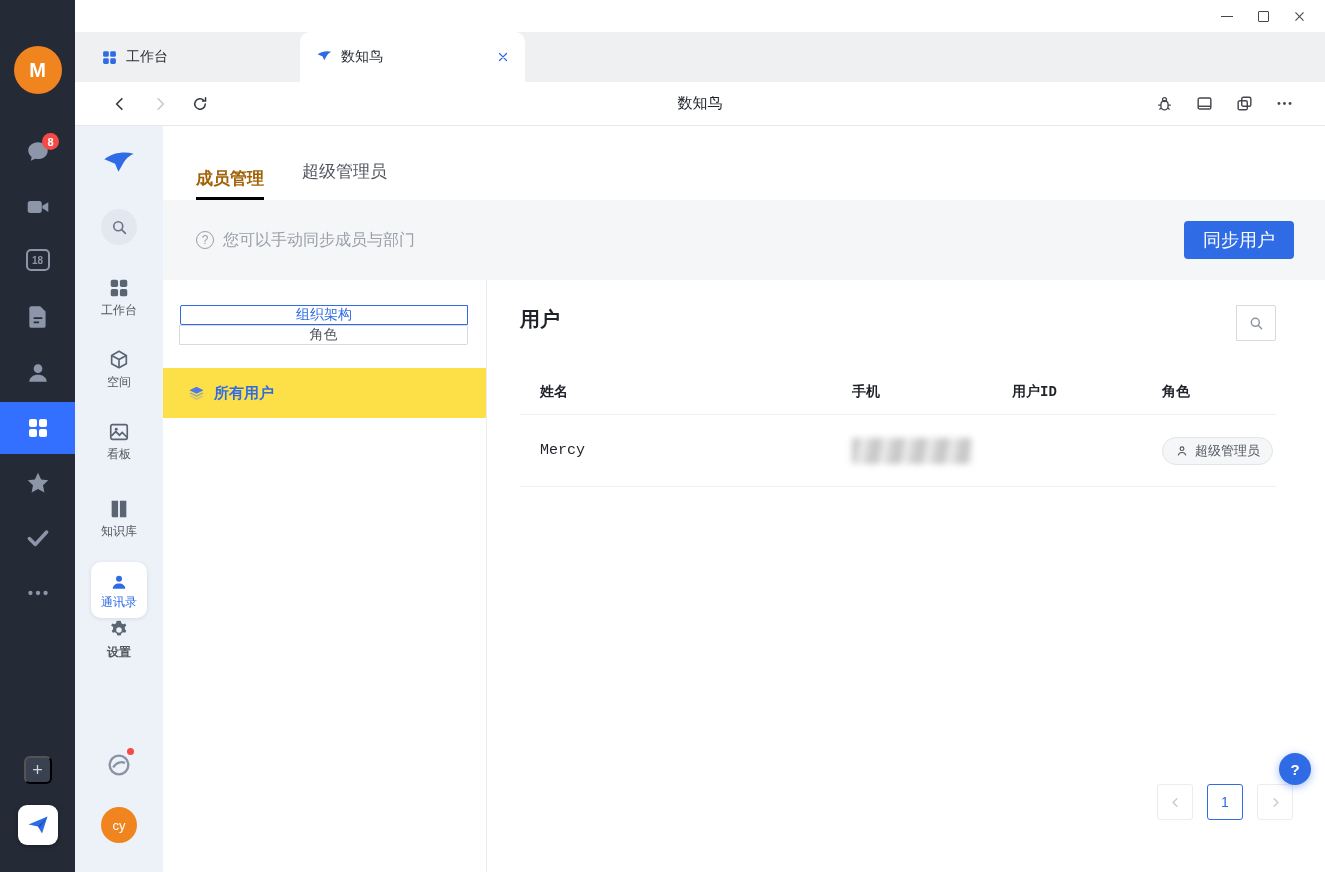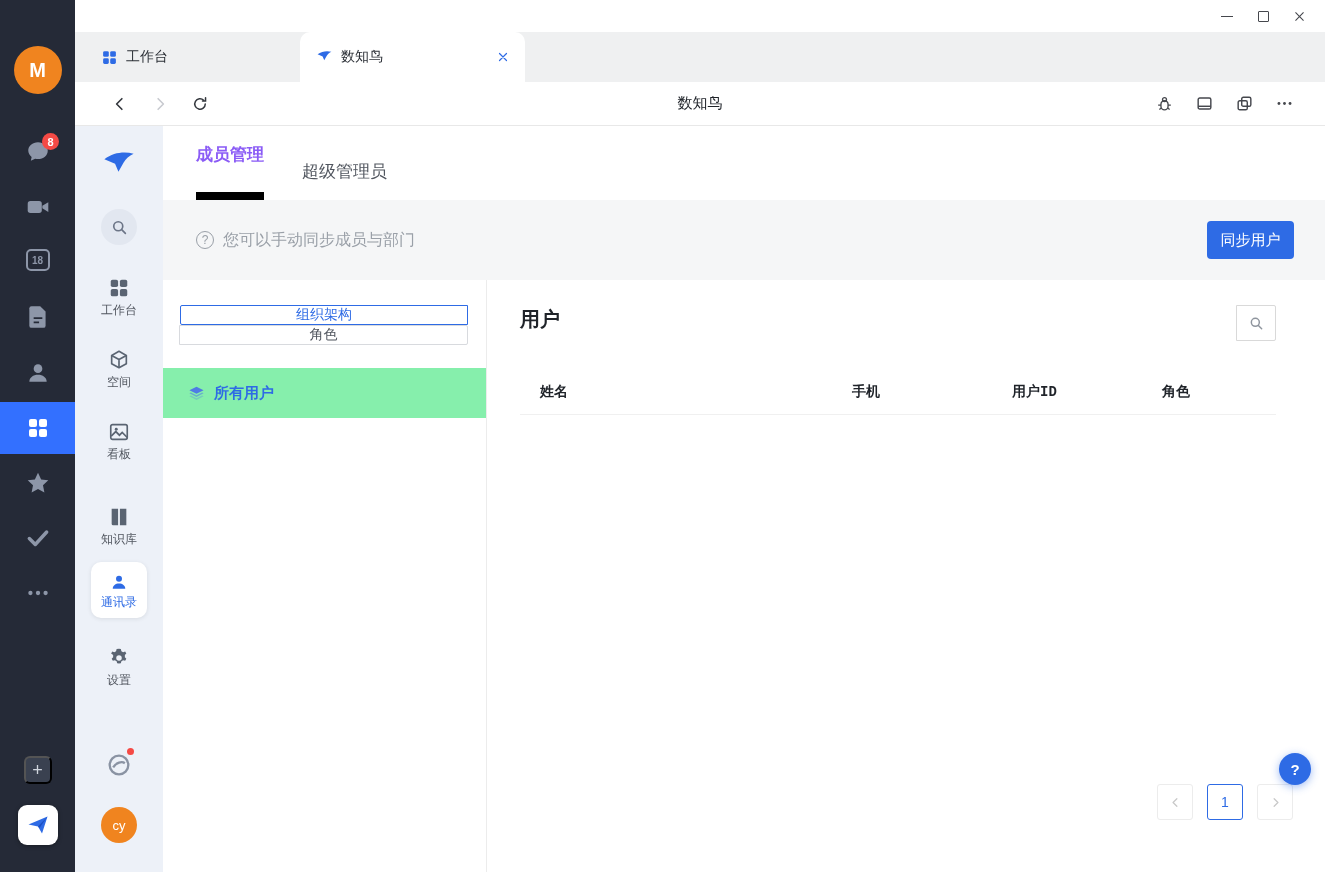--- a/index.html
+++ b/index.html
@@ -63,38 +63,38 @@
   .as-item.active{width:56px;height:56px;background:#fff;border-radius:10px;box-shadow:0 1px 4px rgba(31,35,41,.1);justify-content:center;gap:4px;color:#2e6be5;}
   .as-item.active .icon{color:#2e6be5;width:20px;height:20px;}
   .as-bottom-logo{top:625px;width:28px;height:28px;color:#8a93a3;cursor:pointer;}
   .as-dot{position:absolute;left:52px;top:622px;width:7px;height:7px;border-radius:50%;background:#f54a45;}
   .as-avatar{top:681px;width:36px;height:36px;border-radius:50%;background:#f0841f;color:#fff;font-size:13px;display:flex;align-items:center;justify-content:center;cursor:pointer;}
 
   .content{position:absolute;left:88px;top:0;width:1162px;height:746px;background:#fff;}
 
   .content-tabs{height:74px;display:flex;align-items:flex-end;gap:38px;padding-left:33px;background:#fff;}
   .ctab{font-size:17px;color:#51565f;padding-bottom:17px;cursor:pointer;background:none;border:none;}
-  .ctab.active{color:#8b5cf6;font-weight:bold;padding-bottom:26px;border-bottom:8px solid #000000;}
+  .ctab.active{color:#a16207;font-weight:bold;padding-bottom:7px;border-bottom:3px solid #000000;}
 
   .info-bar{height:80px;background:#f5f6f7;display:flex;align-items:center;padding:0 31px 0 33px;}
   .q-circle{width:18px;height:18px;border:1.5px solid #9aa0a8;border-radius:50%;color:#9aa0a8;font-size:12px;display:flex;align-items:center;justify-content:center;margin-right:9px;}
   .info-text{font-size:16px;color:#9aa0a8;}
-  .sync-btn{margin-left:auto;width:87px;height:38px;background:#2e6be5;color:#fff;font-size:15px;border:none;border-radius:4px;}
+  .sync-btn{margin-left:auto;width:110px;height:38px;background:#2e6be5;color:#fff;font-size:18px;border:none;border-radius:4px;}
 
   .body{position:absolute;left:0;top:154px;right:0;bottom:0;display:flex;}
 
   .left-panel{position:relative;width:324px;border-right:1px solid #ececec;background:#fff;flex:none;}
   .segmented{position:absolute;left:17px;top:25px;width:288px;height:36px;display:flex;flex-direction:column;}
   .seg{flex:1;display:flex;align-items:center;justify-content:center;font-size:14px;border:1px solid #d8dade;background:#fff;color:#51565f;}
   .seg:first-child{border-radius:2px 0 0 2px;}
   .seg:last-child{border-radius:0 2px 2px 0;margin-left:-1px;}
   .seg.active{border-color:#2e6be5;color:#2e6be5;z-index:1;position:relative;}
   .tree{position:absolute;left:0;top:88px;right:0;}
   .tree-item{height:50px;display:flex;align-items:center;padding-left:25px;cursor:pointer;}
-  .tree-item.active{background:#86efac;}
+  .tree-item.active{background:#fde047;}
   .tree-item .icon{width:17px;height:17px;color:#4f7be5;}
   .tree-label{margin-left:9px;font-size:15px;font-weight:bold;color:#2e6be5;}
 
   .right-panel{position:relative;flex:1;padding:0 49px 0 33px;}
   .panel-head{position:relative;height:90px;}
   .panel-title{position:absolute;left:0;top:26px;font-size:20px;font-weight:bold;color:#1f2329;}
   .search-group{position:absolute;right:0;top:25px;display:flex;height:36px;}
   .search-input{width:252px;height:36px;border:1px solid #d9d9d9;border-right:none;border-radius:2px 0 0 2px;padding:0 12px;font-size:14px;color:#333;outline:none;background:#fff;}
   .search-input::placeholder{color:#bfbfbf;}
   .search-btn{width:40px;height:36px;border:1px solid #d9d9d9;border-radius:0 2px 2px 0;background:#fff;color:#8f959e;display:flex;align-items:center;justify-content:center;}
@@ -353,40 +353,40 @@
           <span class="icon">
             <svg viewBox="0 0 24 24" fill="none" stroke="currentColor" stroke-width="1.8">
                 <rect x="3" y="4" width="18" height="16" rx="2"></rect>
                 <path d="M3.5 16.5l5-5 4 4 3-3 5.5 5.5"></path>
                 <circle cx="9" cy="9" r="1.6" fill="currentColor" stroke="none"></circle>
               </svg>
           </span>
           <span class="as-label">看板</span>
         </div>
 
-        <div class="as as-item" style="top:380px;justify-content:flex-end;">
+        <div class="as as-item" style="top:372px;justify-content:flex-end;">
           <span class="icon">
             <svg viewBox="0 0 24 24" fill="currentColor">
                 <path d="M4 3h7v18H5.5A1.5 1.5 0 0 1 4 19.5zM13 3h7v18h-7z"></path>
               </svg>
           </span>
           <span class="as-label">知识库</span>
         </div>
 
         <div class="as as-item active" style="top:436px;">
           <span class="icon">
             <svg viewBox="0 0 24 24" fill="currentColor">
                 <circle cx="12" cy="8" r="3.6"></circle>
                 <path d="M4.5 20c0-3.9 3.3-6.3 7.5-6.3s7.5 2.4 7.5 6.3z"></path>
               </svg>
           </span>
           <span class="as-label">通讯录</span>
         </div>
 
-        <div class="as as-item" style="top:521px;">
+        <div class="as as-item" style="top:493px;font-weight:bold;">
           <span class="icon">
             <svg viewBox="0 0 24 24" fill="currentColor">
                 <path d="M12 2l2 .3.6 2.2 1.9 1.1 2.2-.7 1.3 2.3-1.6 1.6v2.4l1.6 1.6-1.3 2.3-2.2-.7-1.9 1.1-.6 2.2-2 .3-2-.3-.6-2.2-1.9-1.1-2.2.7-1.3-2.3 1.6-1.6v-2.4L3.4 7.2l1.3-2.3 2.2.7 1.9-1.1.6-2.2z"></path>
                 <circle cx="12" cy="12" r="3" fill="#edf1f8"></circle>
               </svg>
           </span>
           <span class="as-label">设置</span>
         </div>
 
         <div class="as as-bottom-logo">
@@ -449,20 +449,38 @@
               </div>
             </div>
 
             <div class="table">
               <div class="trow head">
                 <div class="cell">姓名</div>
                 <div class="cell">手机</div>
                 <div class="cell">用户ID</div>
                 <div class="cell">角色</div>
               </div>
+              <div class="trow data">
+                <div class="cell">Mercy</div>
+                <div class="cell">
+                    <div class="phone-blur"></div>
+                  </div>
+                <div class="cell"></div>
+                <div class="cell">
+                  <span class="role-pill">
+                    <span class="icon">
+                      <svg viewBox="0 0 24 24" fill="none" stroke="currentColor" stroke-width="2">
+                          <circle cx="12" cy="8" r="3.2"></circle>
+                          <path d="M5.5 19.5c.8-3.3 3.4-5 6.5-5s5.7 1.7 6.5 5"></path>
+                        </svg>
+                    </span>
+                    <span>超级管理员</span>
+                  </span>
+                </div>
+              </div>
             </div>
 
             <div class="pagination">
               <button class="page-btn">
                 <span class="icon">
                   <svg viewBox="0 0 24 24" fill="none" stroke="currentColor" stroke-width="2.4" stroke-linecap="round" stroke-linejoin="round">
                       <path d="M14.5 5l-7 7 7 7"></path>
                     </svg>
                 </span>
               </button>

